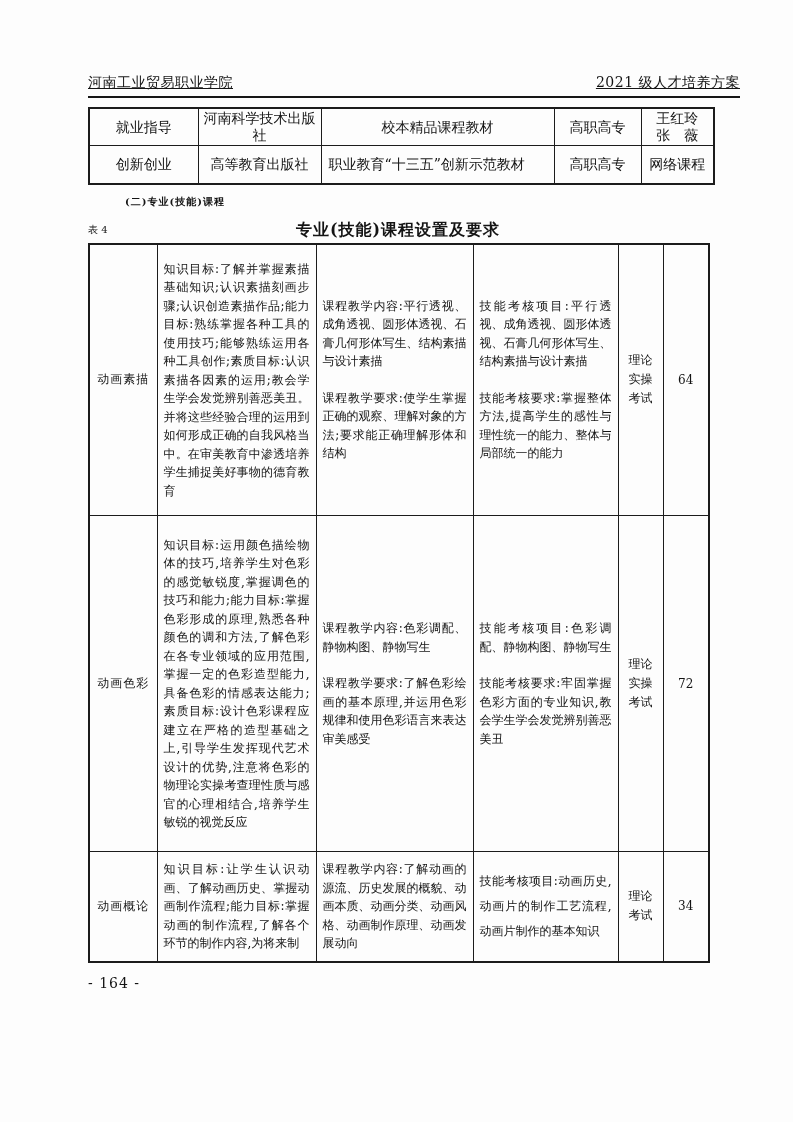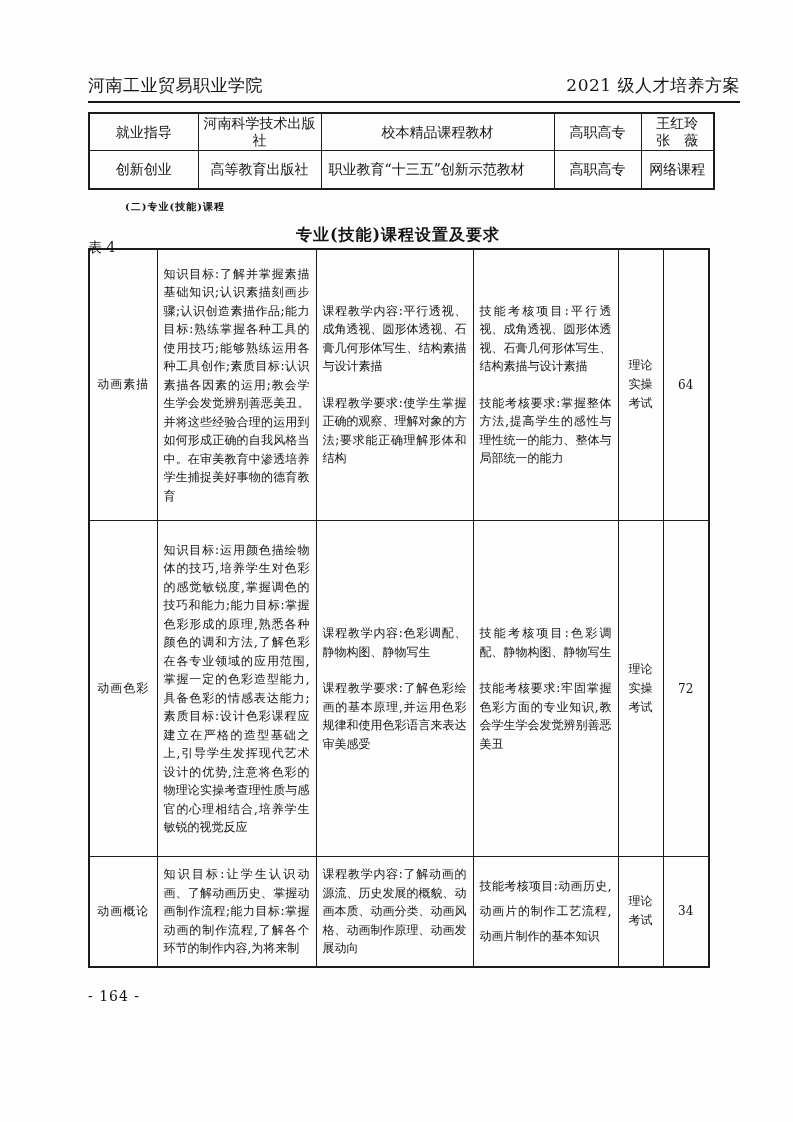--- a/index.html
+++ b/index.html
@@ -6,51 +6,51 @@
   body {
     width:793px; height:1122px;
     background:#fdfdfd; color:#141414;
     font-family:"DejaVu Serif","Liberation Serif",serif;
     position:relative; overflow:hidden;
   }
   .content { padding:74px 53px 0 88px; }
 
   
   .pgheader { display:flex; justify-content:space-between; align-items:flex-end;
-              width:652px; font-size:17px; letter-spacing:0.5px; }
+              width:652px; font-size:14px; letter-spacing:0.5px;text-decoration:underline; }
   .rule { width:652px; height:2px; background:#161616; margin-top:4px; }
 
   
   table { border-collapse:collapse; table-layout:fixed; }
   td, th { border:1px solid #1c1c1c; overflow:hidden; }
 
   .t1 { width:625px; border:2px solid #1c1c1c; margin-top:9px; }
   .t1 th { font-size:14.5px; font-weight:bold; text-align:center; vertical-align:middle; }
   .t1 td { font-size:14px; text-align:center; vertical-align:middle; line-height:17px; }
   .left-just { text-align:justify !important; text-justify:inter-character; padding:2px 7px; }
 
   .sec-heading { margin:10px 0 0; padding-left:37px; font-size:10px; font-weight:bold; letter-spacing:1px; }
 
   .t4caption { position:relative; width:620px; margin-top:10px; height:22px; }
-  .t4label   { position:absolute; left:0; top:4px; font-size:14px;margin-top:11px; }
+  .t4label   { position:absolute; left:0; top:4px; font-size:10px; }
   .t4title   { text-align:center; font-size:16px; font-weight:bold; letter-spacing:1px; padding-top:1px; }
 
   .t2 { width:620px; border:2px solid #1c1c1c; margin-top:2px; }
   .t2 th { font-size:14.5px; font-weight:bold; text-align:center; vertical-align:middle; line-height:18px; }
   .t2 td { font-size:12px; vertical-align:middle; }
   .namecell { text-align:center; letter-spacing:1px; }
   .txt { padding:5px 6px; line-height:18.5px; text-align:justify; text-justify:inter-character; }
   .txt .para + .para { margin-top:18px; }
   .top { vertical-align:top; }
   .wide-lines { line-height:25px; }
   .pre { white-space:pre-line; }
   .examcell { text-align:center; line-height:19px;margin-top:40px; }
   .hourcell { text-align:center; }
 
-  .footer { margin-top:20px; font-size:14px; letter-spacing:1px; }
+  .footer { margin-top:12px; font-size:14px; letter-spacing:1px; }
 </style>
 </head>
 <body>
 
 <div class="content">
 
   <div class="pgheader">
     <span>河南工业贸易职业学院</span>
     <span>2021 级人才培养方案</span>
   </div>

